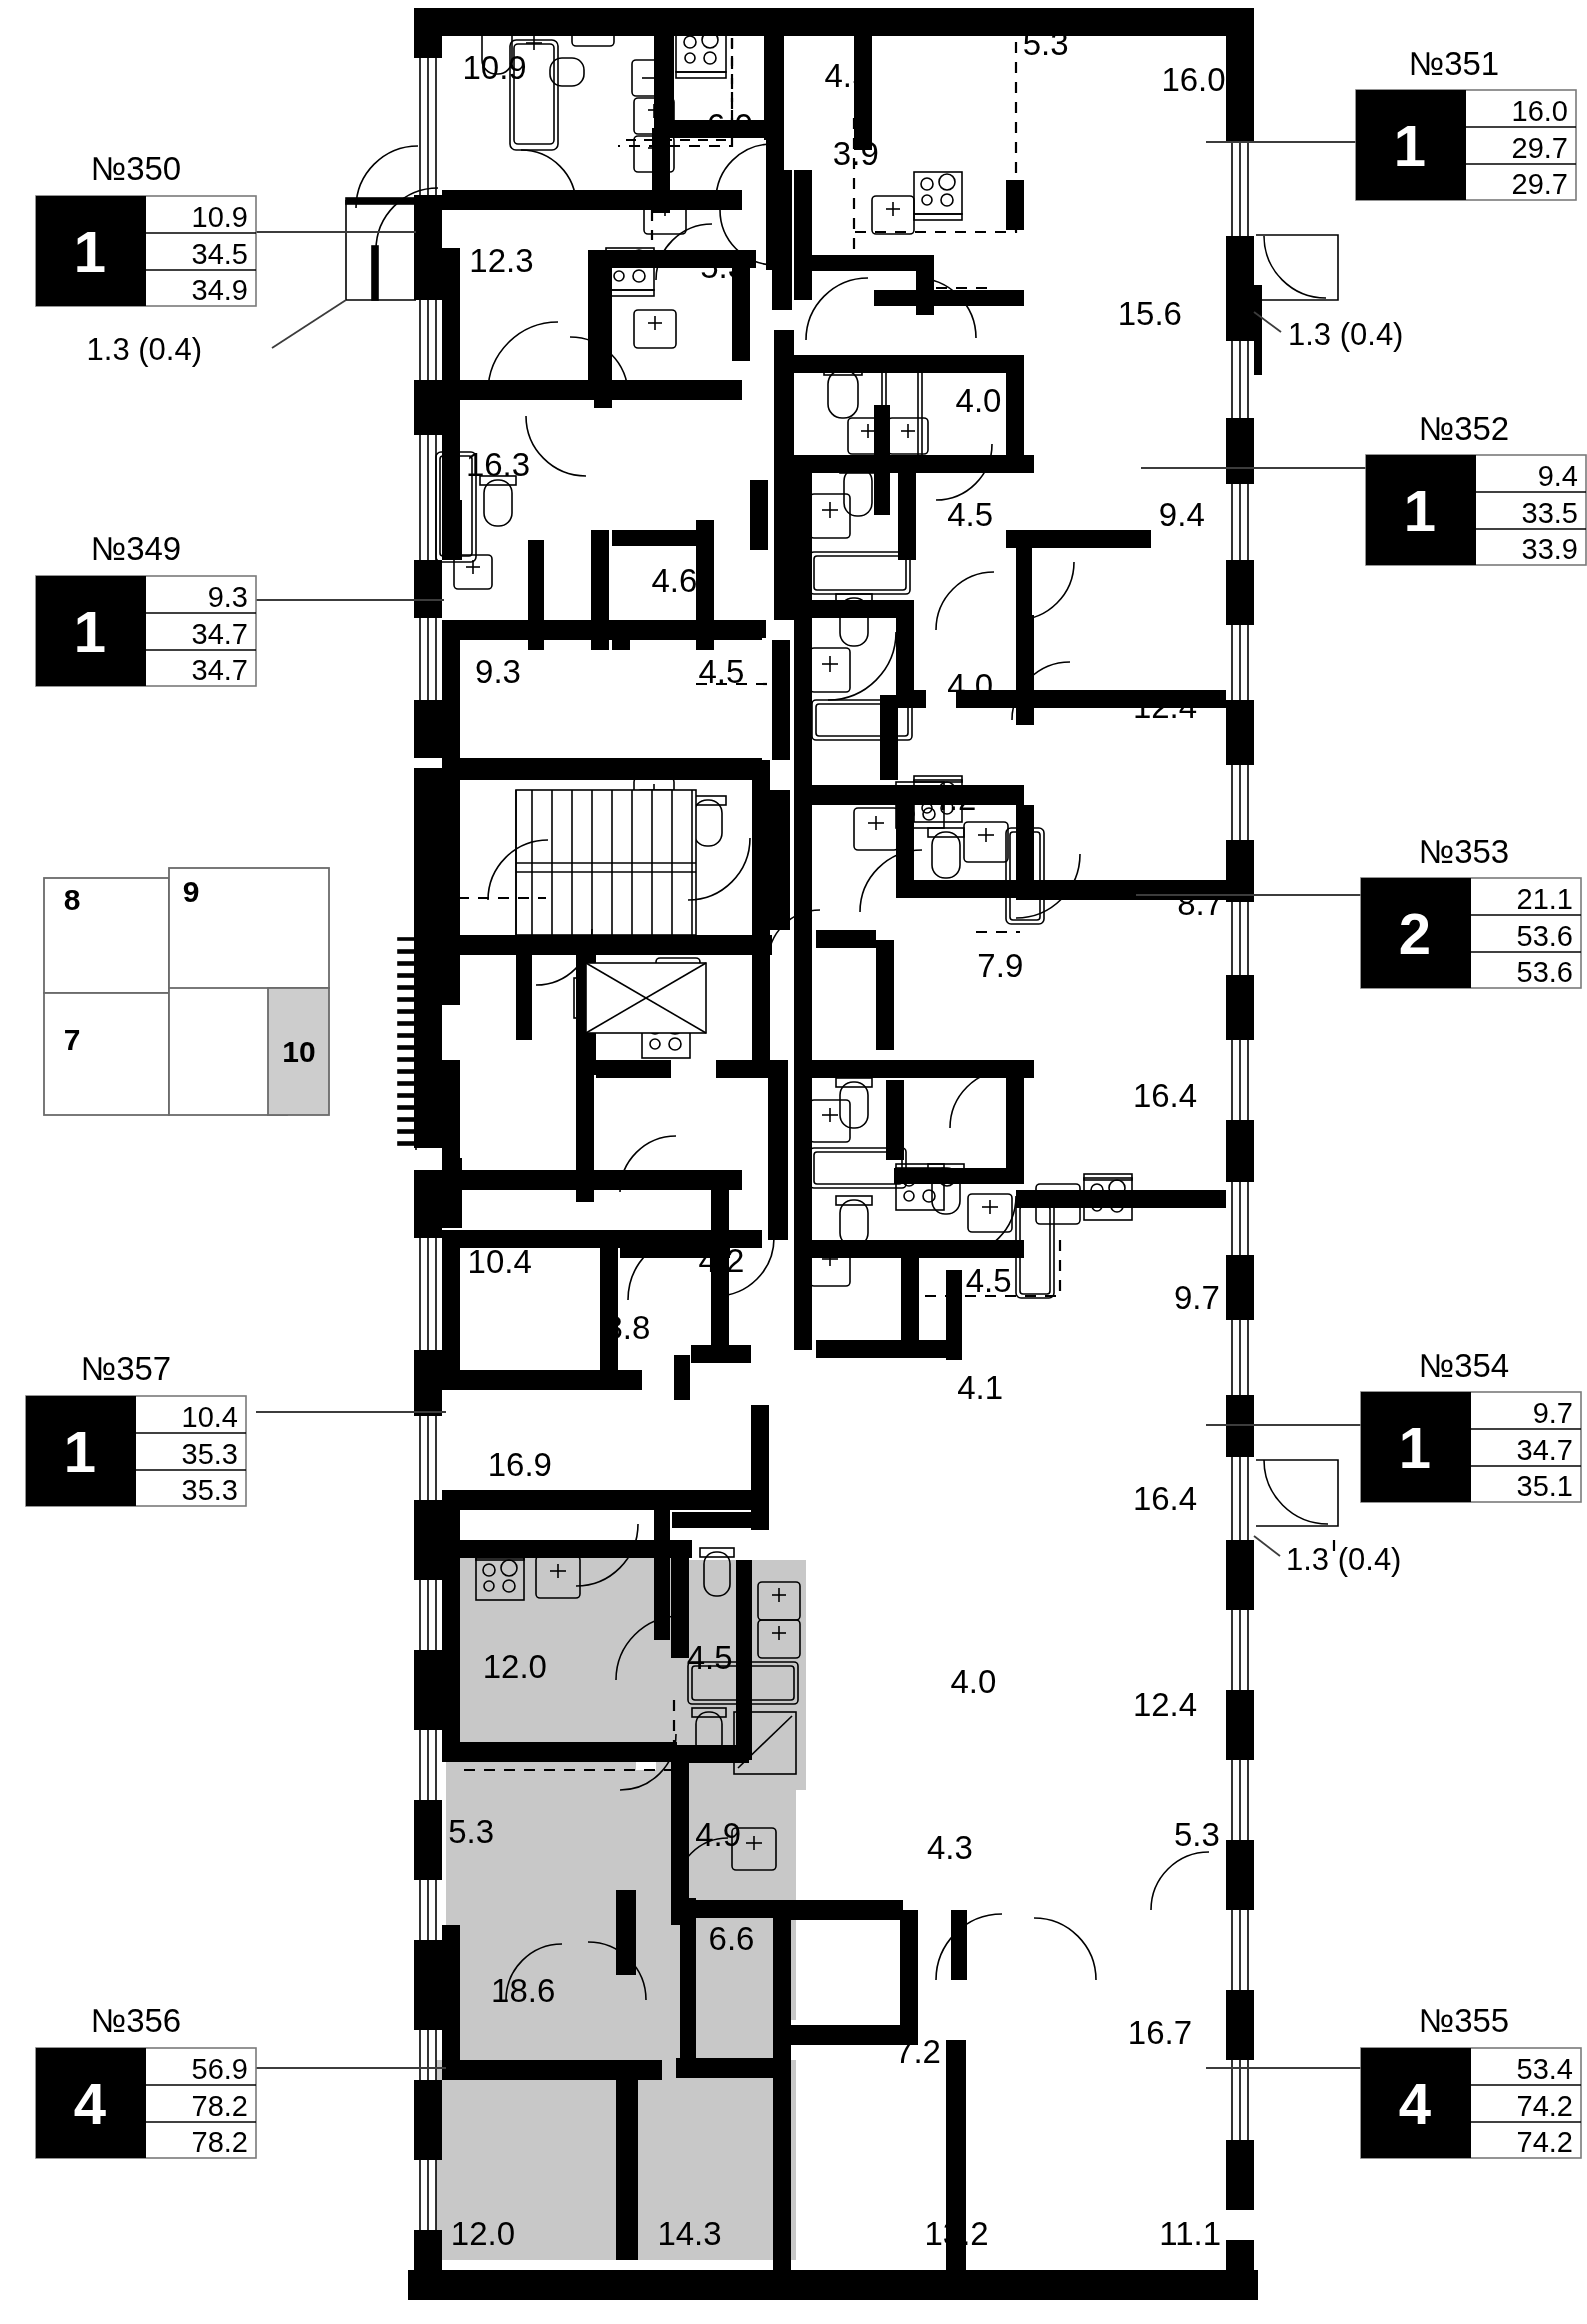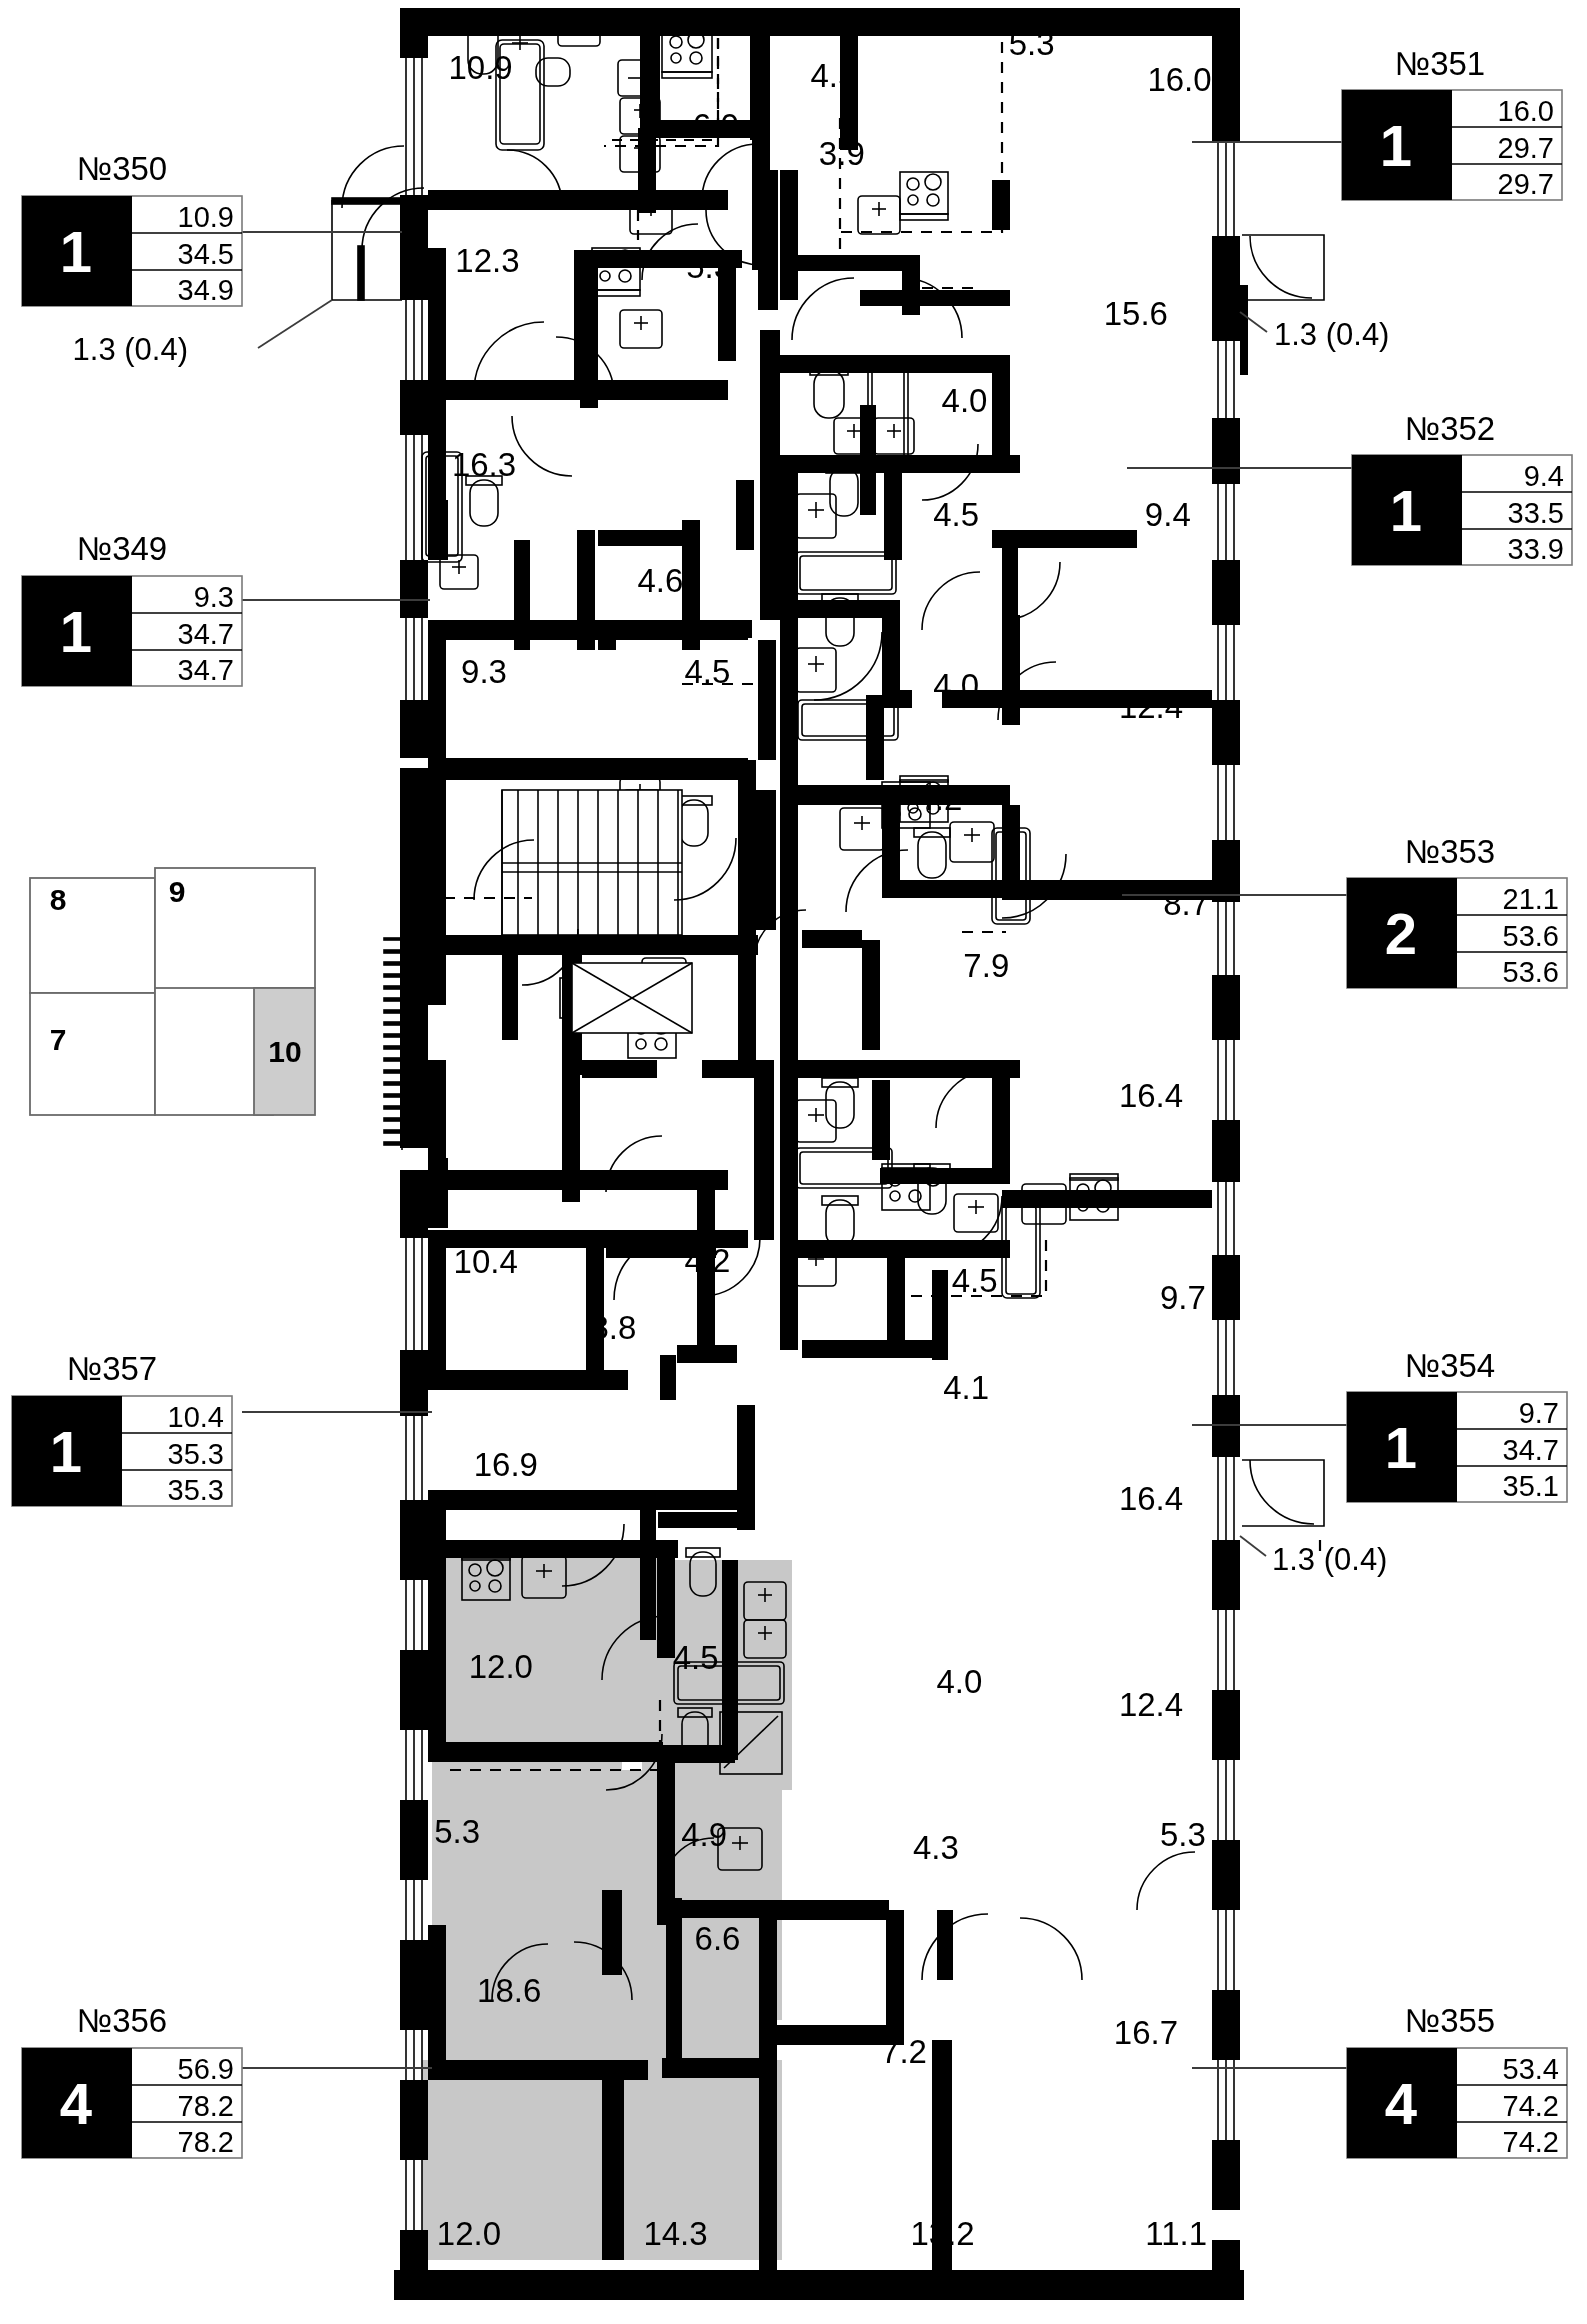--- a/index.html
+++ b/index.html
@@ -1,18 +1,18 @@
 <!DOCTYPE html>
 <html><head>
 <meta charset="utf-8">
 <style>
   html,body{margin:0;padding:0;background:#ffffff;}
   body{width:1587px;height:2324px;position:relative;
        font-family:"Liberation Sans","DejaVu Sans",sans-serif;overflow:hidden;}
-  #stage{position:absolute;left:2px;top:0;width:1533px;height:2324px;text-decoration:underline;}
+  #stage{position:absolute;left:16px;top:0;width:1533px;height:2324px;text-decoration:underline;}
   svg{display:block;}
   .rm{font-family:"Liberation Sans","DejaVu Sans",sans-serif;font-size:33px;fill:#000;text-anchor:middle;}
   .bal{font-family:"Liberation Sans","DejaVu Sans",sans-serif;font-size:31px;fill:#000;}
   .kt{font-family:"Liberation Sans","DejaVu Sans",sans-serif;font-size:30px;font-weight:bold;fill:#000;text-anchor:middle;}
   .aptnum{font-family:"Liberation Sans","DejaVu Sans",sans-serif;font-size:33px;fill:#000;text-anchor:middle;}
   .bignum{font-family:"Liberation Sans","DejaVu Sans",sans-serif;font-size:58px;font-weight:bold;fill:#ffffff;text-anchor:middle;}
   .areaval{font-family:"Liberation Sans","DejaVu Sans",sans-serif;font-size:29px;fill:#000;text-anchor:end;}
   .wallfill{fill:#000;}
   .gray{fill:#c8c8c8;}
   .ln{stroke:#000;fill:none;}

